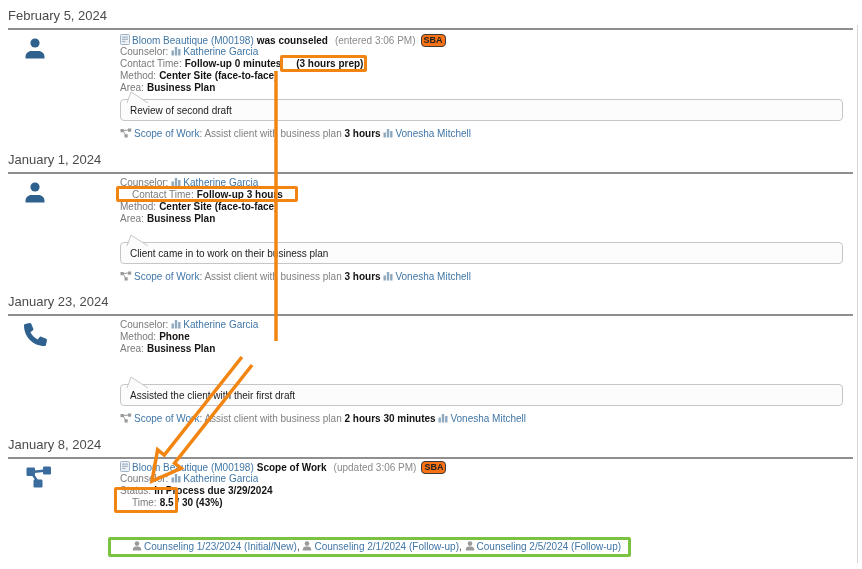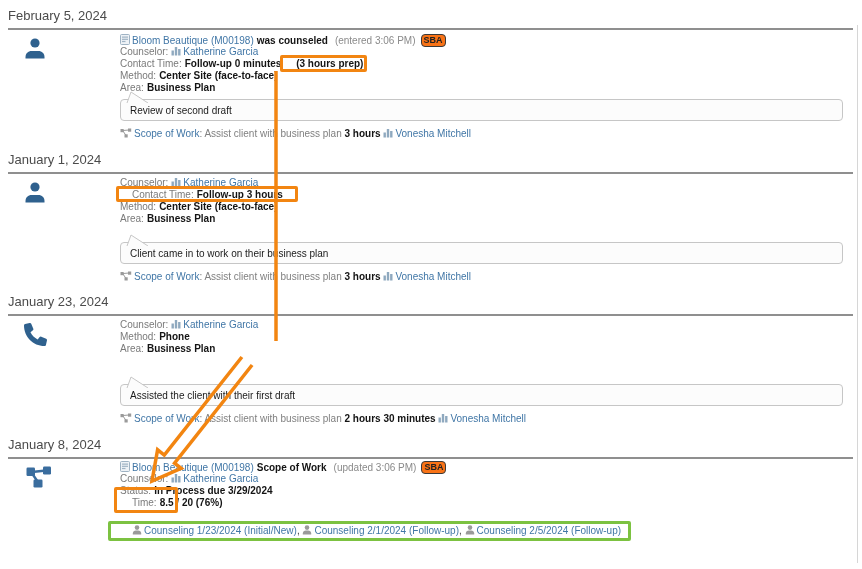--- a/index.html
+++ b/index.html
@@ -184,23 +184,23 @@
               <rect x="2" y="2.5" width="6" height="1.2" fill="#9fb3c4"></rect>
               <rect x="2" y="4.7" width="6" height="1.2" fill="#9fb3c4"></rect>
               <rect x="2" y="6.9" width="3.5" height="1.2" fill="#9fb3c4"></rect>
             </svg></span><a class="lnk">Bloom Beautique (M00198)</a><b class="act">Scope of Work</b><span class="meta">(updated 3:06 PM)</span><span class="badge">SBA</span></div>
       <div class="line"><span class="lbl">Counselor:</span><span class="mini"><svg width="10" height="10" viewBox="0 0 10 10">
               <rect x="0.5" y="4.5" width="2.4" height="5" fill="#8fa9bf"></rect>
               <rect x="3.8" y="1" width="2.4" height="8.5" fill="#8fa9bf"></rect>
               <rect x="7.1" y="3" width="2.4" height="6.5" fill="#8fa9bf"></rect>
             </svg></span><a class="lnk">Katherine Garcia</a></div>
       <div class="line"><span class="lbl">Status:</span><b>In Process due 3/29/2024</b></div>
-      <div class="line"><span class="hl hl-d"><span class="lbl">Time:</span><b>8.5</b></span> <b>/ 20 (76%)</b></div>
-    </div>
-    <div class="links-row" style="top:88px;"><span class="hl hl-green"><span class="mini"><svg width="10" height="10" viewBox="0 0 10 10">
+      <div class="line"><span class="hl hl-d"><span class="lbl">Time:</span><b>8.5</b></span> <b>/ 30 (43%)</b></div>
+    </div>
+    <div class="links-row" style="top:104px;"><span class="hl hl-green"><span class="mini"><svg width="10" height="10" viewBox="0 0 10 10">
               <circle cx="5" cy="2.6" r="2.3" fill="#9a9a9a"></circle>
               <path d="M0.8 9.5 v-0.9 c0-1.7 1.4-3 3.1-3 h2.2 c1.7 0 3.1 1.3 3.1 3 v0.9 z" fill="#9a9a9a"></path>
             </svg></span><a class="lnk">Counseling 1/23/2024 (Initial/New)</a><span style="color:#444">, </span> <span class="mini"><svg width="10" height="10" viewBox="0 0 10 10">
               <circle cx="5" cy="2.6" r="2.3" fill="#9a9a9a"></circle>
               <path d="M0.8 9.5 v-0.9 c0-1.7 1.4-3 3.1-3 h2.2 c1.7 0 3.1 1.3 3.1 3 v0.9 z" fill="#9a9a9a"></path>
             </svg></span><a class="lnk">Counseling 2/1/2024 (Follow-up)</a><span style="color:#444">, </span> <span class="mini"><svg width="10" height="10" viewBox="0 0 10 10">
               <circle cx="5" cy="2.6" r="2.3" fill="#9a9a9a"></circle>
               <path d="M0.8 9.5 v-0.9 c0-1.7 1.4-3 3.1-3 h2.2 c1.7 0 3.1 1.3 3.1 3 v0.9 z" fill="#9a9a9a"></path>
             </svg></span><a class="lnk">Counseling 2/5/2024 (Follow-up)</a></span></div>
   </div>

